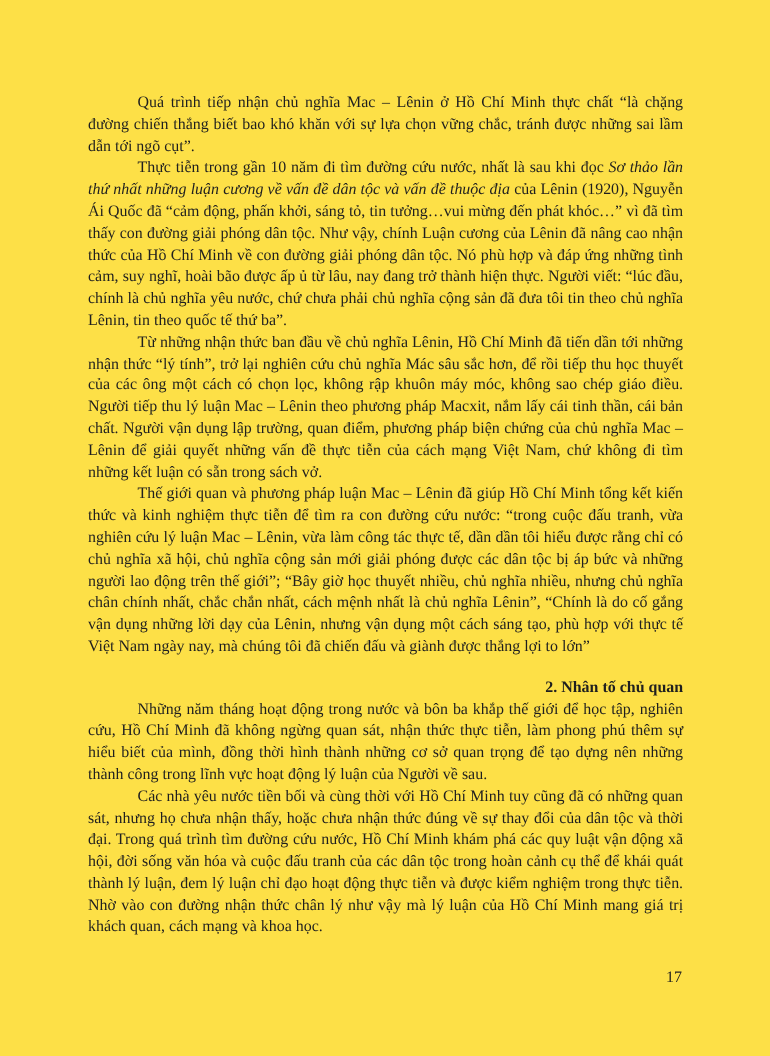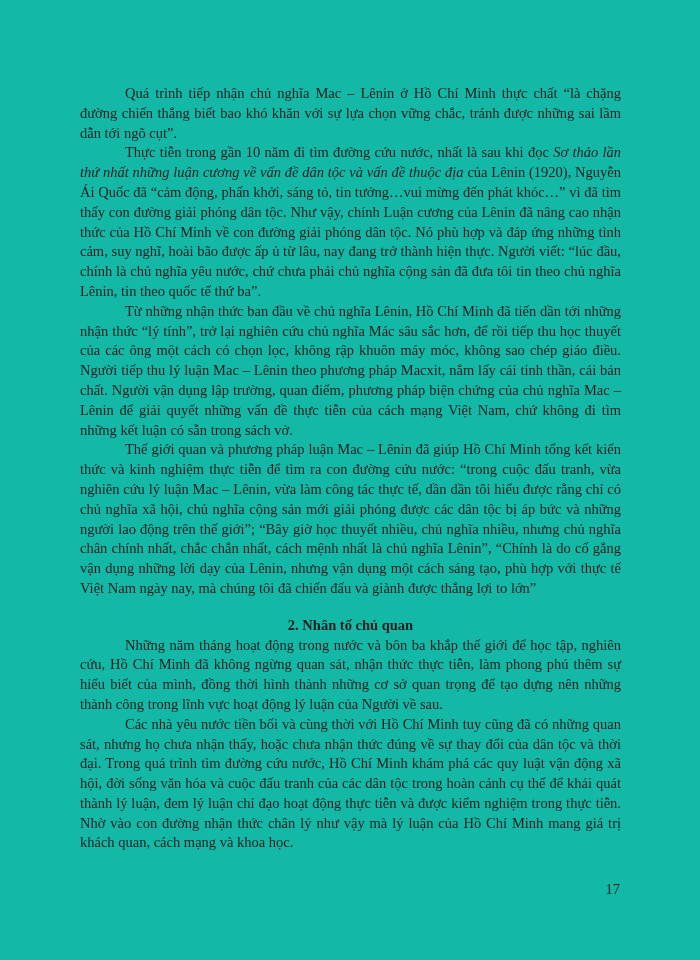--- a/index.html
+++ b/index.html
@@ -4,21 +4,21 @@
 <style>
   html, body {
     margin: 0;
     padding: 0;
     background: #ffffff;
   }
   .page {
     position: relative;
     width: 700px;
     height: 960px;
-    background: #14b8a6;
+    background: #fde047;
     font-family: "Liberation Serif", "DejaVu Serif", serif;
     color: #1f1f1f;
     overflow: hidden;
   }
   .content {
     position: absolute;
     left: 80px;
     top: 84px;
     width: 541px;
     font-size: 14.5px;
@@ -27,21 +27,21 @@
   }
   .content p {
     margin: 0;
     padding: 0;
     text-indent: 45px;
   }
   .content p.heading {
     font-weight: bold;
     text-indent: 0;
     margin-top: 17px;
-    text-align: center;
+    text-align: right;
   }
   .content p.subheading {
     font-weight: bold;
     font-style: italic;
     text-indent: 45px;
     margin-top: 2px;
     text-align: left;
   }
   .seg-normal { font-style: normal; font-weight: normal; }
   .seg-italic { font-style: italic; }

